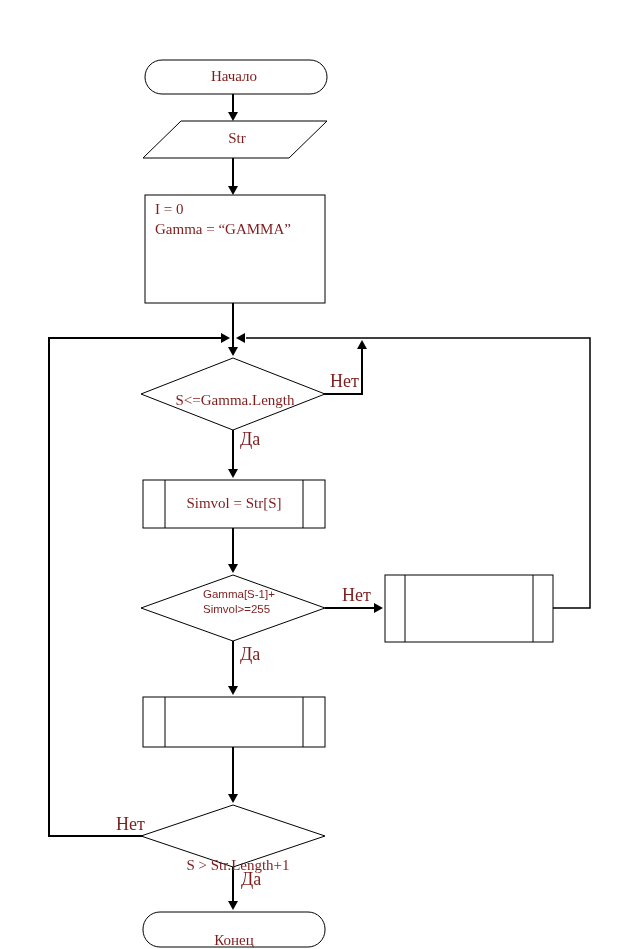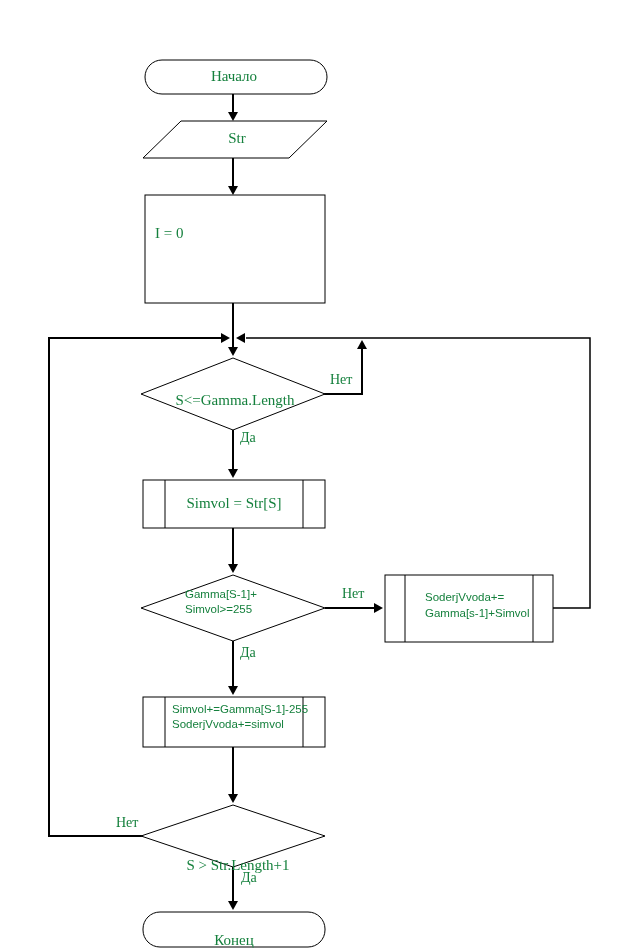--- a/index.html
+++ b/index.html
@@ -1,24 +1,24 @@
 <!DOCTYPE html>
 <html><head>
 <meta charset="utf-8">
 <style>
   html,body{margin:0;padding:0;background:#ffffff;}
   .canvas{position:relative;width:638px;height:949px;background:#ffffff;overflow:hidden;
-          font-family:"Liberation Serif","DejaVu Serif",serif;color:#15803d;}
+          font-family:"Liberation Serif","DejaVu Serif",serif;color:#7f1d1d;}
   .canvas svg{position:absolute;left:0;top:0;}
   .label{position:absolute;white-space:nowrap;font-size:15px;line-height:1.1;}
   .label.c{transform:translateX(-50%);}
-  .small{font-size:14px;}
+  .small{font-size:18px;}
   .sans{font-family:"Liberation Sans","DejaVu Sans",sans-serif;font-size:11.5px;}
   .multiline div{white-space:nowrap;}
-  .init-lines div{height:20px;margin-top:24px;}
+  .init-lines div{height:20px;}
   .d2-lines div, .sub3-lines div{height:15px;}
   .sub2-lines div{height:16px;}
 </style>
 </head>
 <body>
 
 <div class="canvas">
 
   <svg width="638" height="949" viewBox="0 0 638 949">
 
@@ -71,44 +71,37 @@
       <rect x="143" y="912" width="182" height="35" rx="17" ry="17"></rect>
     </g>
   </svg>
 
   <div class="label c" style="left:234px;top:68px">Начало</div>
 
   <div class="label c" style="left:237px;top:130px">Str</div>
 
   <div class="label multiline init-lines" style="left:155px;top:201px">
     <div>I = 0</div>
+    <div>Gamma = “GAMMA”</div>
   </div>
 
   <div class="label c" style="left:235px;top:392px">S&lt;=Gamma.Length</div>
   <div class="label small" style="left:330px;top:372px">Нет</div>
   <div class="label small" style="left:240px;top:430px">Да</div>
 
   <div class="label c" style="left:234px;top:495px">Simvol = Str[S]</div>
 
-  <div class="label sans multiline d2-lines" style="left:185px;top:588px">
+  <div class="label sans multiline d2-lines" style="left:203px;top:588px">
     <div>Gamma[S-1]+</div>
     <div>Simvol&gt;=255</div>
   </div>
   <div class="label small" style="left:342px;top:586px">Нет</div>
   <div class="label small" style="left:240px;top:645px">Да</div>
 
-  <div class="label sans multiline sub2-lines" style="left:425px;top:591px">
-    <div>SoderjVvoda+=</div>
-    <div>Gamma[s-1]+Simvol</div>
-  </div>
 
-  <div class="label sans multiline sub3-lines" style="left:172px;top:703px">
-    <div>Simvol+=Gamma[S-1]-255</div>
-    <div>SoderjVvoda+=simvol</div>
-  </div>
 
   <div class="label c" style="left:238px;top:857px">S &gt; Str.Length+1</div>
   <div class="label small" style="left:116px;top:815px">Нет</div>
   <div class="label small" style="left:241px;top:870px">Да</div>
 
   <div class="label c" style="left:234px;top:932px">Конец</div>
 
 </div>
 
 </body></html>

